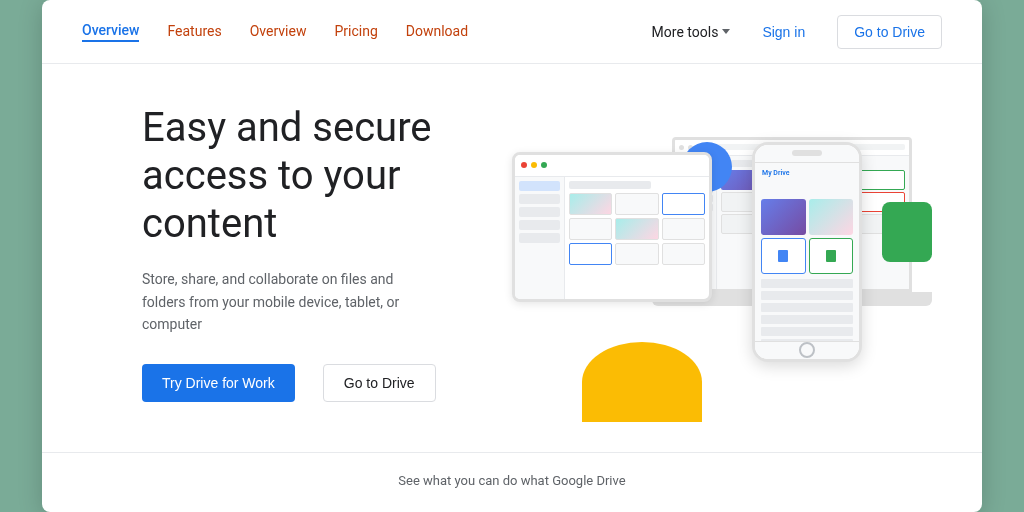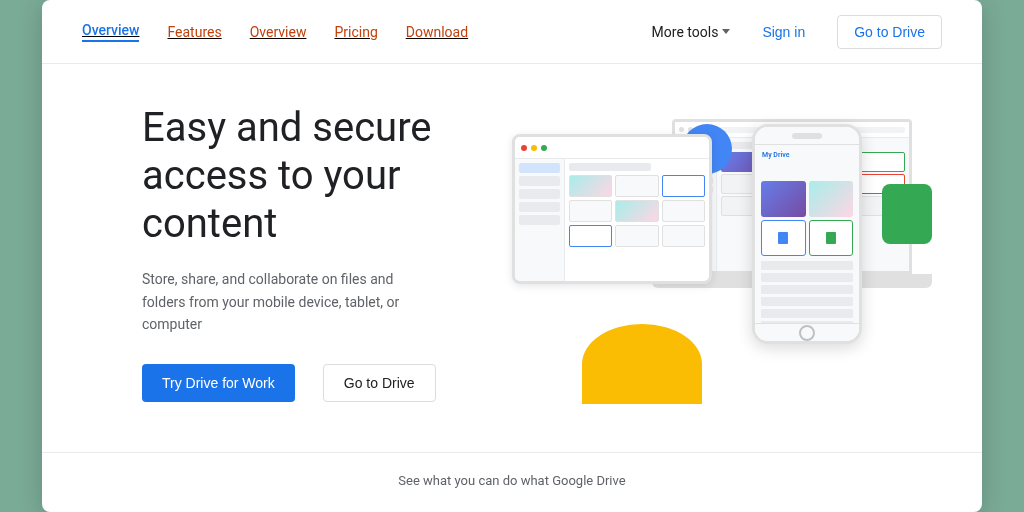--- a/index.html
+++ b/index.html
@@ -22,24 +22,23 @@
     .nav {
       display: flex;
       align-items: center;
       padding: 0 40px;
       height: 64px;
       border-bottom: 1px solid #e8eaed;
       position: relative;
     }
     .nav-links {
       display: flex;
-      align-items: flex-end;
+      align-items: center;
       gap: 28px;
       flex: 1;
-      text-decoration: underline;
     }
     .nav-link {
       font-size: 14px;
       color: #c2410c;
       text-decoration: none;
       cursor: pointer;
       padding-bottom: 2px;
     }
     .nav-link.active {
       color: #1a73e8;
@@ -81,21 +80,21 @@
       border: 1px solid #dadce0;
       border-radius: 4px;
       padding: 8px 16px;
       cursor: pointer;
       font-weight: 500;
     }
 
     
     .hero {
       display: flex;
-      align-items: flex-start;
+      align-items: flex-end;
       padding: 40px 40px 30px 100px;
       min-height: 340px;
       position: relative;
       overflow: hidden;
     }
     .hero-text {
       flex: 0 0 340px;
       z-index: 2;
     }
     .hero-title {

